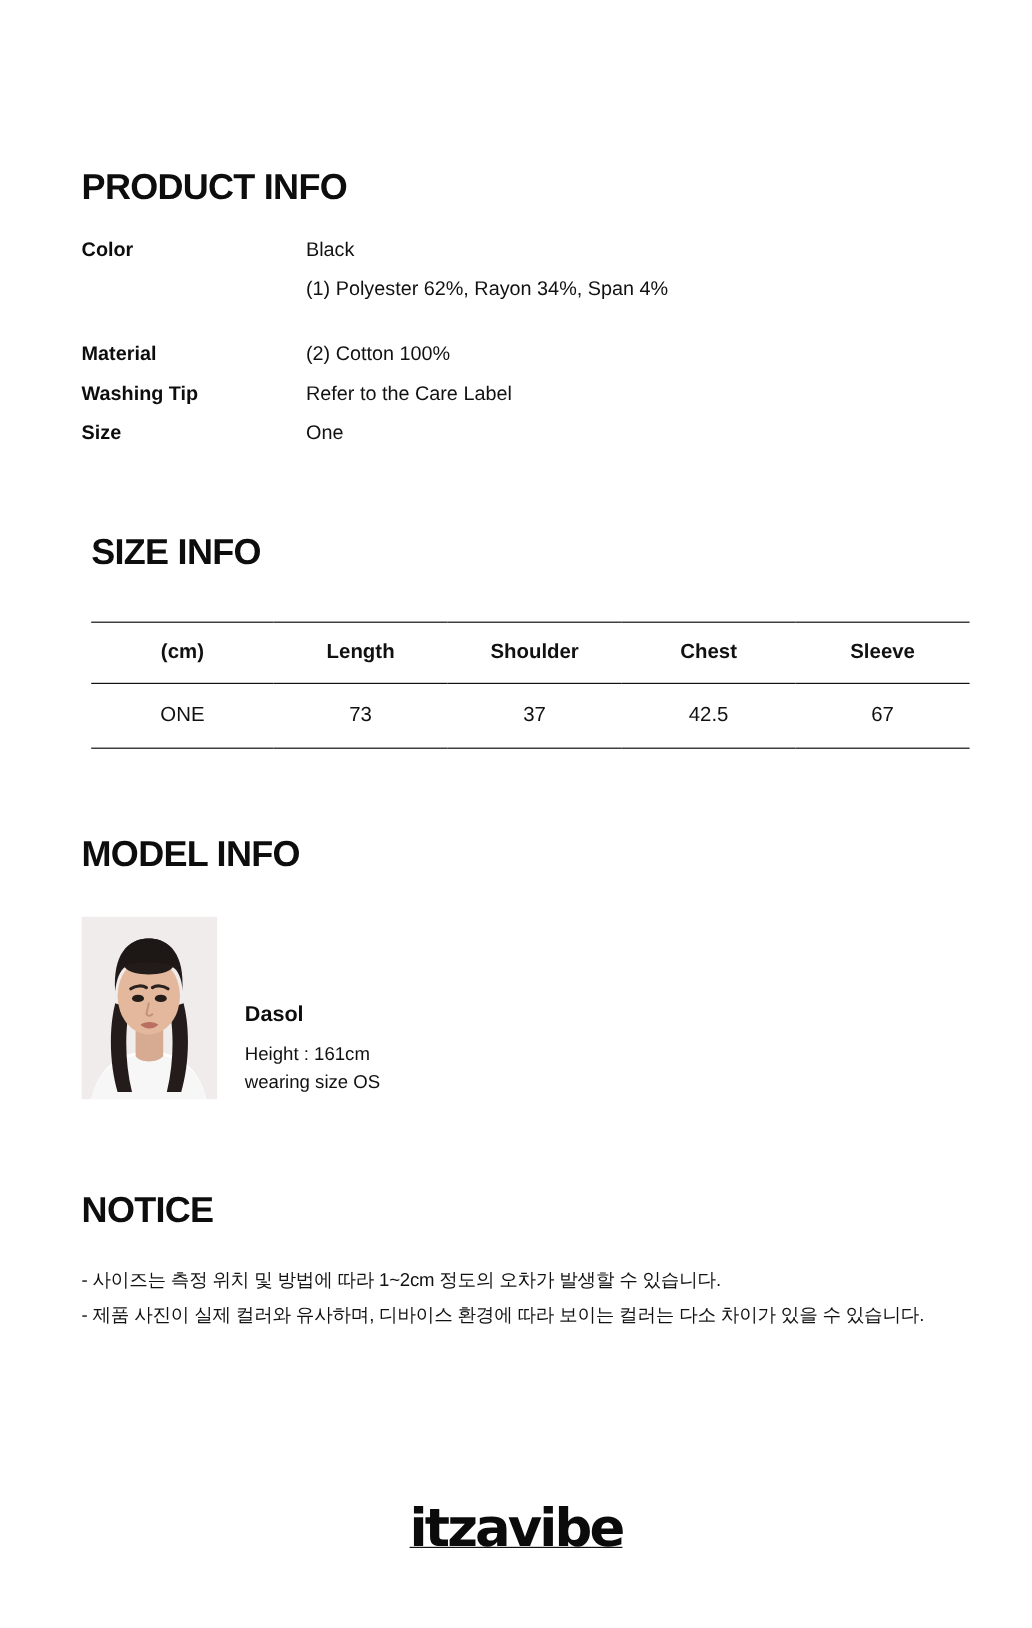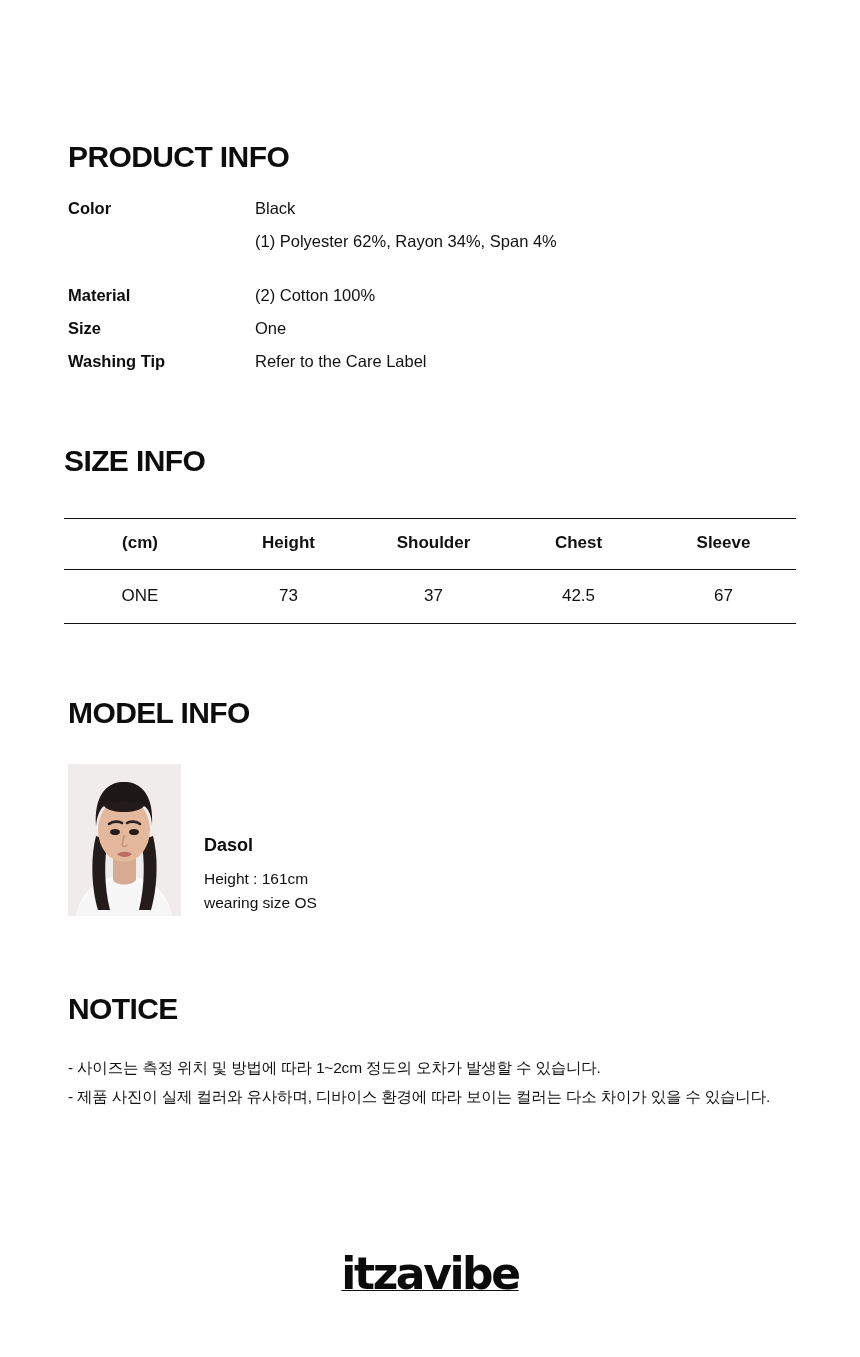--- a/index.html
+++ b/index.html
@@ -60,21 +60,21 @@
   .spec-values div {
     margin-bottom: 33px;
   }
   .spec-values div:last-child {
     margin-bottom: 0;
   }
 
   
   #size-info {
     position: absolute;
-    left: 64px;
+    left: 76px;
     top: 444px;
     width: 732px;
   }
   #size-info .section-title {
     margin: 0 0 40px 0;
   }
   table.size-table {
     width: 732px;
     border-collapse: collapse;
     table-layout: fixed;
@@ -192,48 +192,48 @@
 
     <div class="spec-row">
       <div class="spec-label">Material</div>
       <div class="spec-values">
         <div>(1) Polyester 62%, Rayon 34%, Span 4%</div>
         <div>(2) Cotton 100%</div>
       </div>
     </div>
 
     <div class="spec-row">
+      <div class="spec-label">Washing Tip</div>
+      <div class="spec-values">
+        <div>Refer to the Care Label</div>
+      </div>
+    </div>
+
+    <div class="spec-row">
       <div class="spec-label">Size</div>
       <div class="spec-values">
         <div>One</div>
-      </div>
-    </div>
-
-    <div class="spec-row">
-      <div class="spec-label">Washing Tip</div>
-      <div class="spec-values">
-        <div>Refer to the Care Label</div>
       </div>
     </div>
   </section>
 
   <section id="size-info">
     <h2 class="section-title">SIZE INFO</h2>
     <table class="size-table">
       <colgroup>
         <col class="c0">
           <col class="c1">
           <col class="c2">
           <col class="c3">
           <col class="c4">
       </colgroup>
       <thead>
         <tr>
           <th>(cm)</th>
-          <th>Height</th>
+          <th>Length</th>
           <th>Shoulder</th>
           <th>Chest</th>
           <th>Sleeve</th>
         </tr>
       </thead>
       <tbody>
         <tr>
           <td>ONE</td>
           <td>73</td>
           <td>37</td>

